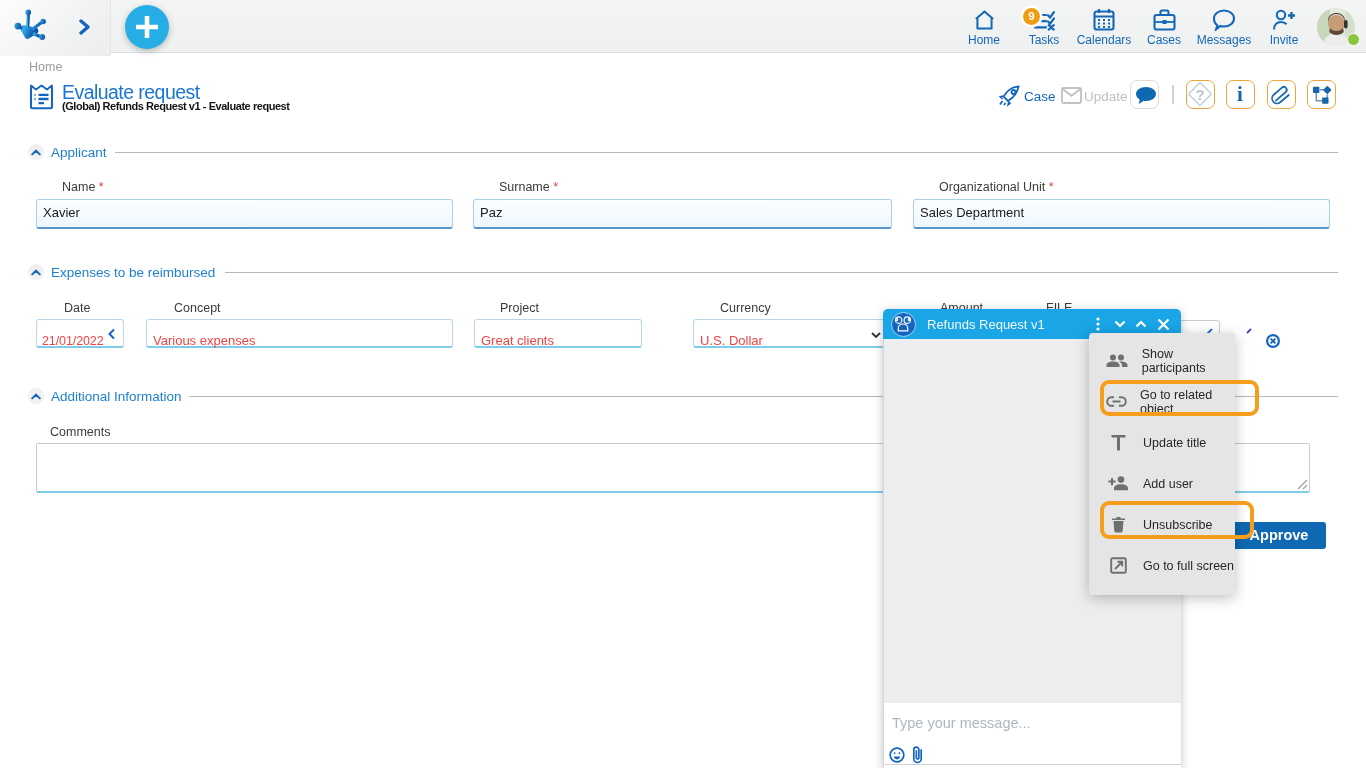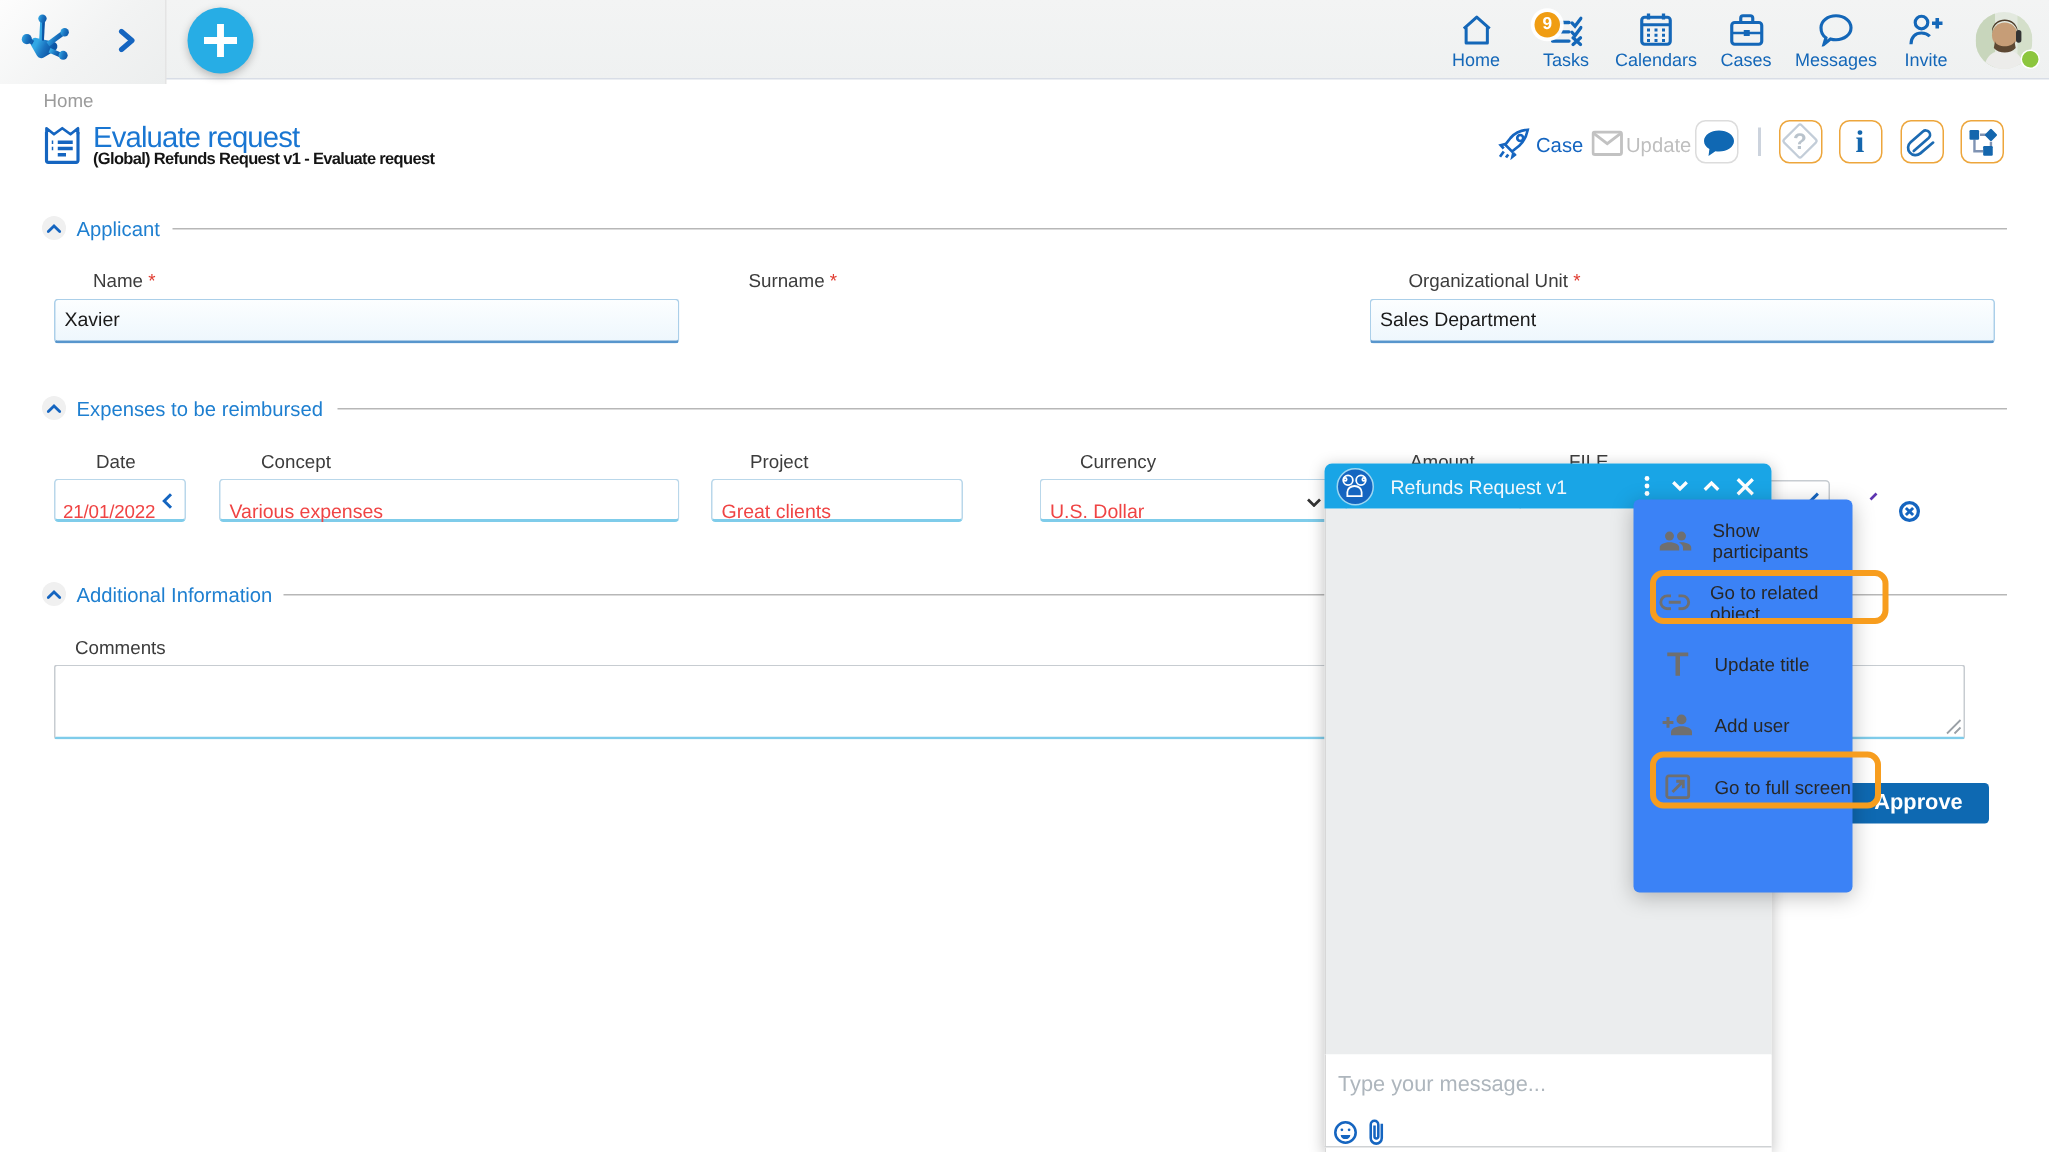--- a/index.html
+++ b/index.html
@@ -65,21 +65,21 @@
   border-left:1px solid #d7d7d7; }
 #chat-f { position:absolute; left:0; top:394px; width:298px; height:62px; background:#fff;
   border-left:1px solid #d7d7d7; border-bottom:1.5px solid #cfd2d4; }
 #chat-rest { position:absolute; left:0; top:456px; width:298px; height:3px; background:#fff; border-left:1px solid #d7d7d7; }
 #chat-ph { position:absolute; left:8px; top:12px; font-size:14.5px; color:#aeb6bd; }
 #chat-title { position:absolute; left:44px; top:8px; font-size:13px; color:#f2f8fc; }
 #chat-av { position:absolute; left:8px; top:3px; width:25px; height:25px; border-radius:50%;
   background:#1565c0; border:1.5px solid #9fd8f2; }
 
 
-#menu { position:absolute; left:1089px; top:333px; width:146px; height:262px; background:#3b82f6;
+#menu { position:absolute; left:1089px; top:333px; width:146px; height:262px; background:#e5e5e5;
   border-radius:4px; box-shadow:0 3px 14px rgba(0,0,0,0.25); padding-top:7px; }
 .mi { position:relative; height:41px; display:flex; align-items:center; }
 .mi .mic { width:24px; margin-left:17px; display:flex; justify-content:center; }
 .mi .mtx { margin-left:13px; font-size:12.5px; color:#272727; }
 .hl { position:absolute; border:4px solid #f79d1e; border-radius:9px; background:transparent; }
 </style>
 </head>
 <body>
 <div id="stage">
 
@@ -269,20 +269,21 @@
         <path d="M1.2 5.4 L5 1.7 L8.8 5.4" fill="none" stroke="#1565c0" stroke-width="1.9" stroke-linecap="round"></path>
       </svg>
   </div>
   <div class="sectitle" style="left:51px;top:145px">Applicant</div>
   <div class="secline" style="left:115px;top:152px;width:1223px"></div>
 
   <div class="flabel" style="left:36px;top:180px">Name <span class="req">*</span></div>
   <div class="flabel" style="left:473px;top:180px">Surname <span class="req">*</span></div>
   <div class="flabel" style="left:913px;top:180px">Organizational Unit <span class="req">*</span></div>
   <div class="finput1" style="left:36px;top:199px;width:417px">Xavier</div>
+  <div class="finput1" style="left:473px;top:199px;width:419px">Paz</div>
   <div class="finput1" style="left:913px;top:199px;width:417px">Sales Department</div>
 
   <div class="seccircle" style="left:28px;top:264px">
     <svg width="10" height="7" viewBox="0 0 10 7">
         <path d="M1.2 5.4 L5 1.7 L8.8 5.4" fill="none" stroke="#1565c0" stroke-width="1.9" stroke-linecap="round"></path>
       </svg>
   </div>
   <div class="sectitle" style="left:51px;top:265px">Expenses to be reimbursed</div>
   <div class="secline" style="left:225px;top:272px;width:1113px"></div>
 
@@ -420,20 +421,31 @@
         <circle cx="13" cy="3.6" r="3.3"></circle>
         <path d="M13 8.2 c-3.8 0 -7 1.6 -7 3.8 V14.2 h14 v-2.2 c0 -2.2 -3.2 -3.8 -7 -3.8 Z"></path>
         <path d="M3 2 h2 v2.6 h2.6 v2 H5 v2.6 H3 V6.6 H.4 v-2 H3 Z"></path>
       </g>
           </svg>
     </div>
         <div class="mtx">Add user</div>
       </div>
     <div class="mi">
         <div class="mic">
+      <svg width="15" height="17" viewBox="0 0 15 17">
+            <g fill="#6f6f6f">
+        <path d="M2.5 5 h10 l-.8 10 a1.8 1.8 0 0 1 -1.8 1.6 H5.1 a1.8 1.8 0 0 1 -1.8 -1.6 Z"></path>
+        <path d="M1 2.4 h13 v1.6 H1 Z M5.5 1 h4 v1.8 h-4 Z"></path>
+      </g>
+          </svg>
+    </div>
+        <div class="mtx">Unsubscribe</div>
+      </div>
+    <div class="mi">
+        <div class="mic">
       <svg width="17" height="17" viewBox="0 0 17 17">
             <g stroke="#6f6f6f" fill="none" stroke-width="1.9">
         <rect x="1.2" y="1.2" width="14.6" height="14.6" rx="1.4"></rect>
         <path d="M5 12 L12 5 M7.5 4.8 H12.2 V9.5"></path>
       </g>
           </svg>
     </div>
         <div class="mtx">Go to full screen</div>
       </div>
     <div class="hl" style="left:11px;top:47px;width:159px;height:36px"></div>

